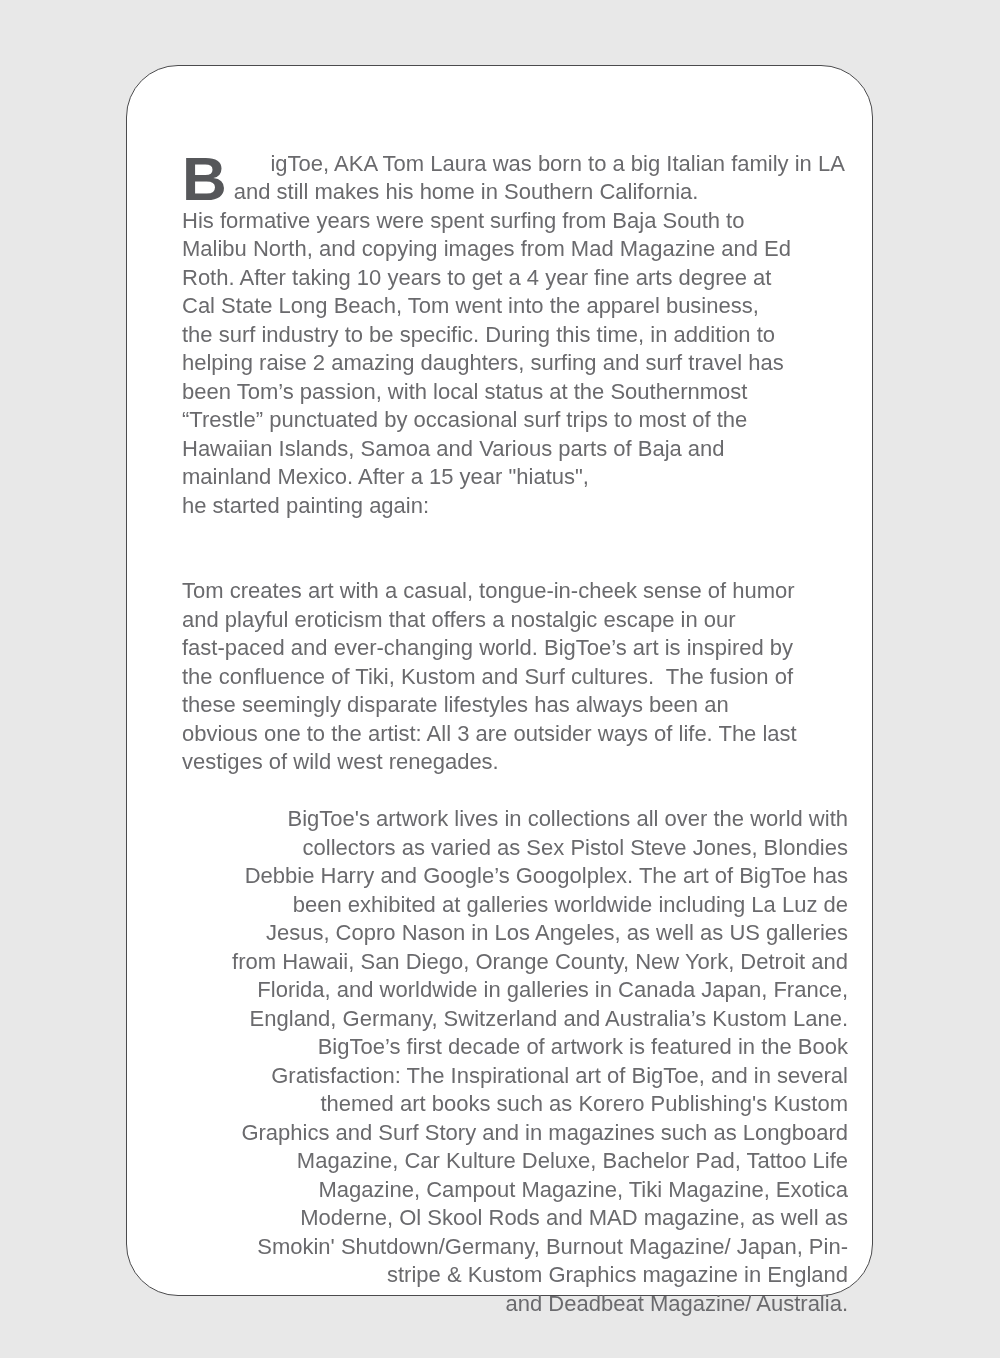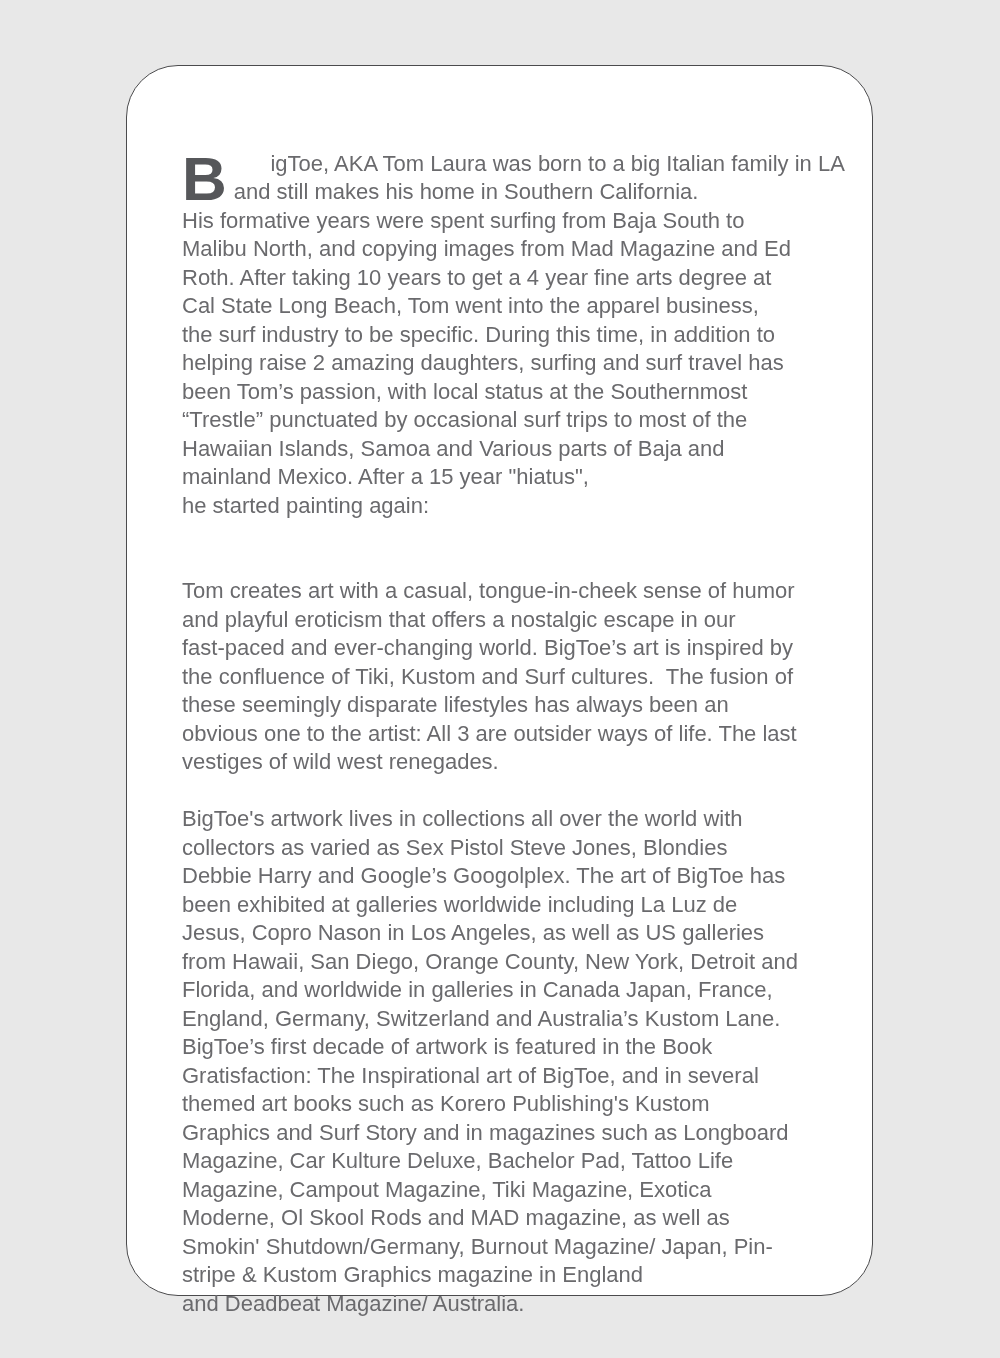--- a/index.html
+++ b/index.html
@@ -29,20 +29,21 @@
   .para {
     white-space: pre;
     font-size: 22px;
     line-height: 28.5px;
     color: #6a6a6d;
     letter-spacing: 0px;
     margin: 0 0 28.5px 0;
   }
   .para:last-child {
     margin-bottom: 0;
+    text-align: right;
   }
   .dropcap {
     float: left;
     font-size: 62px;
     line-height: 57px;
     height: 57px;
     font-weight: bold;
     color: #56575a;
     margin-right: 7px;
   }

